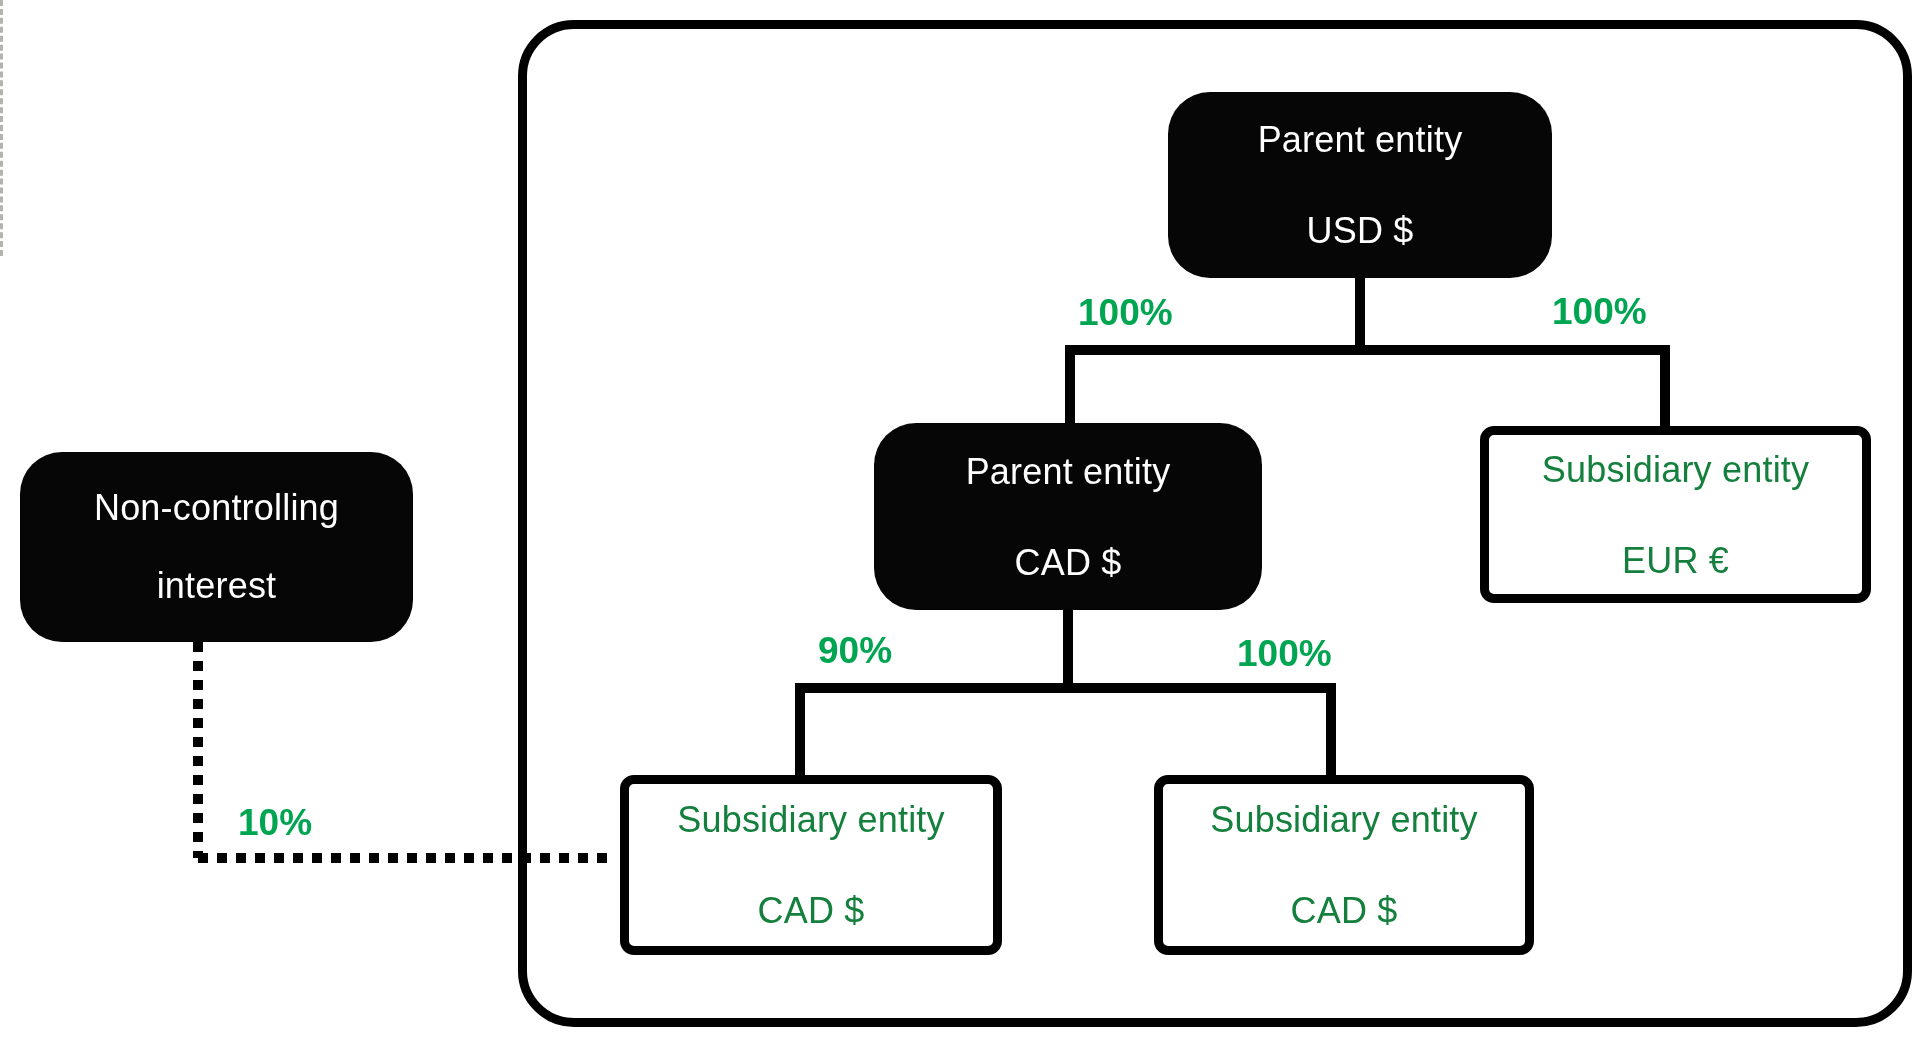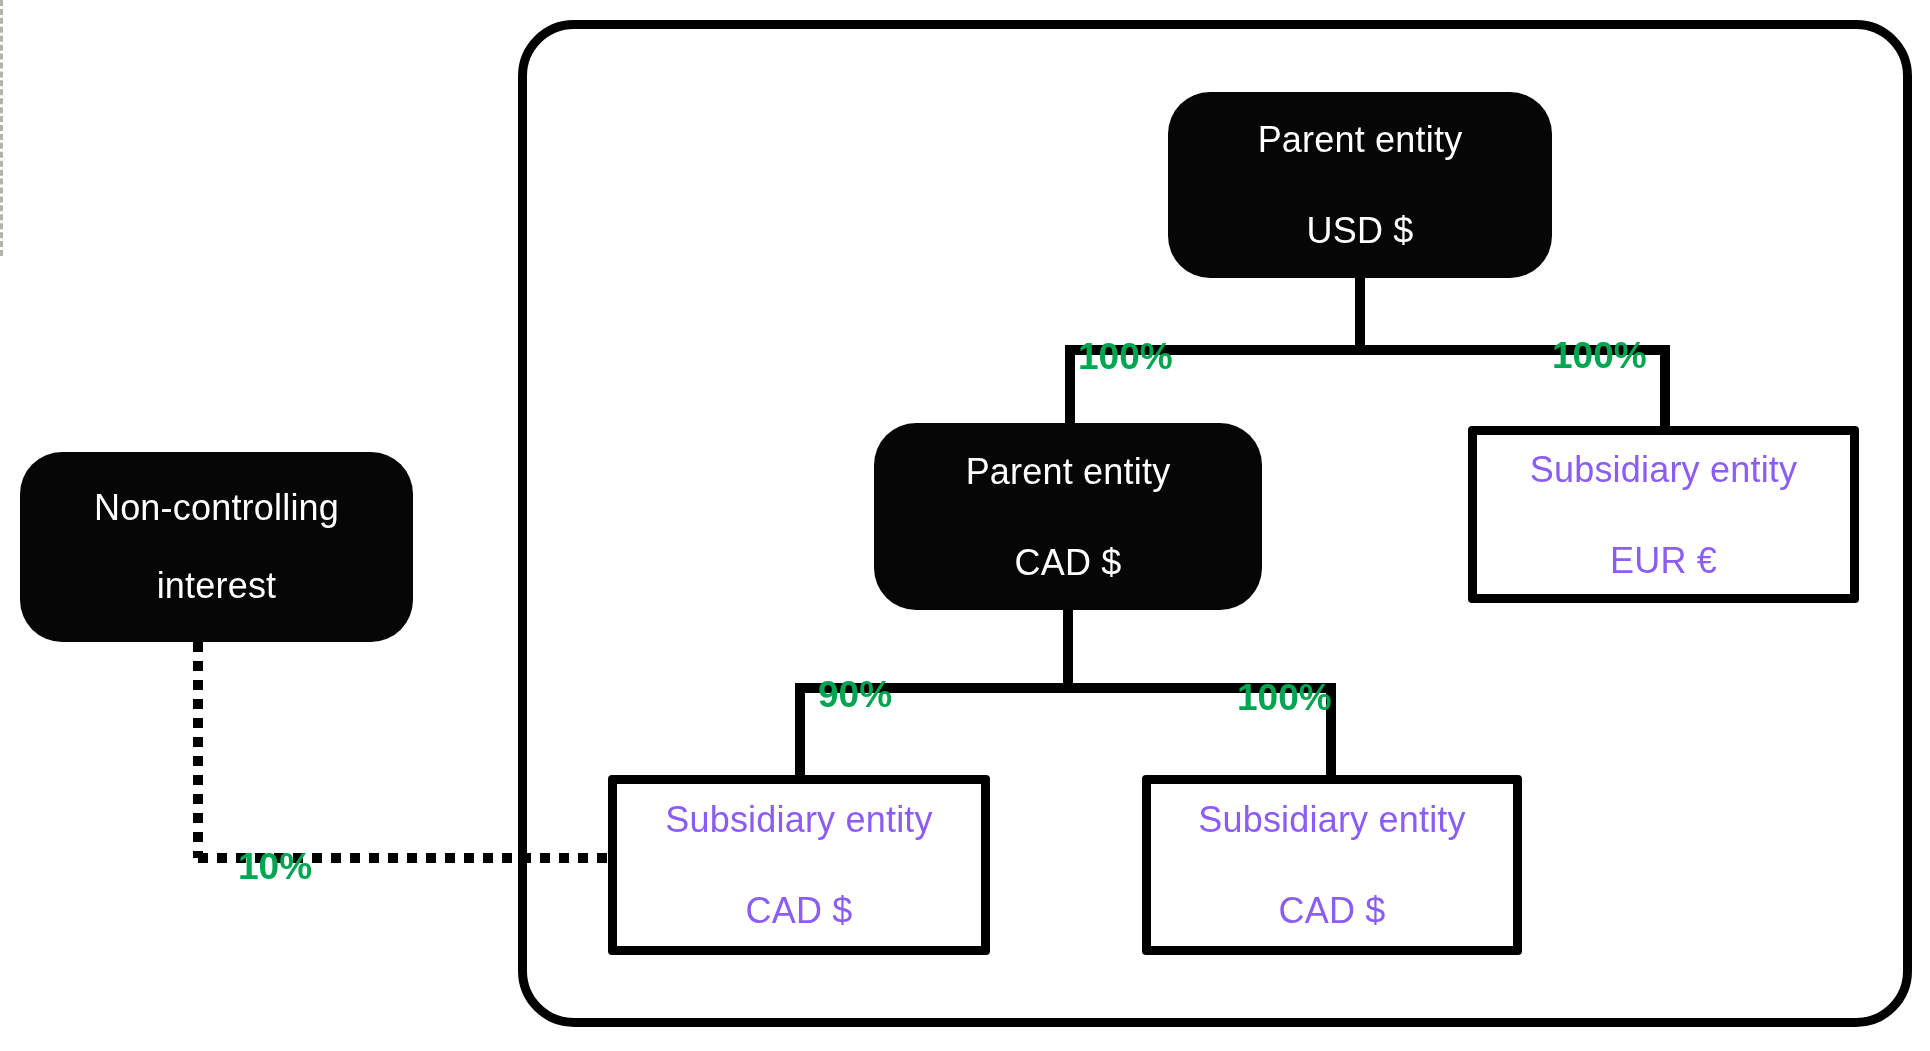--- a/index.html
+++ b/index.html
@@ -27,27 +27,27 @@
   svg.connectors path.dotted{stroke-dasharray:10 9;}
   .node{
     position:absolute;box-sizing:border-box;
     display:flex;flex-direction:column;align-items:center;justify-content:center;
     text-align:center;font-size:36px;letter-spacing:0.2px;gap:32px;
   }
   .node.black{
     background:var(--node-fill-black);color:#ffffff;border-radius:42px;
   }
   .node.white{
-    background:#ffffff;color:#8b5cf6;border:9px solid var(--line-black);border-radius:4px;
+    background:#ffffff;color:#15803d;border:9px solid var(--line-black);border-radius:14px;margin-left:12px;
   }
   .node .row{display:block;line-height:59px;}
   .node.nci .row{line-height:46px;}
   .pct{
     position:absolute;font-size:37px;font-weight:bold;
-    color:var(--ownership-label-green);white-space:nowrap;line-height:36px;margin-top:44px;
+    color:var(--ownership-label-green);white-space:nowrap;line-height:36px;
   }
 </style>
 </head>
 <body>
 
 <div class="stage">
 
   <div class="edge-dash"></div>
 
   <div class="group-border"></div>

